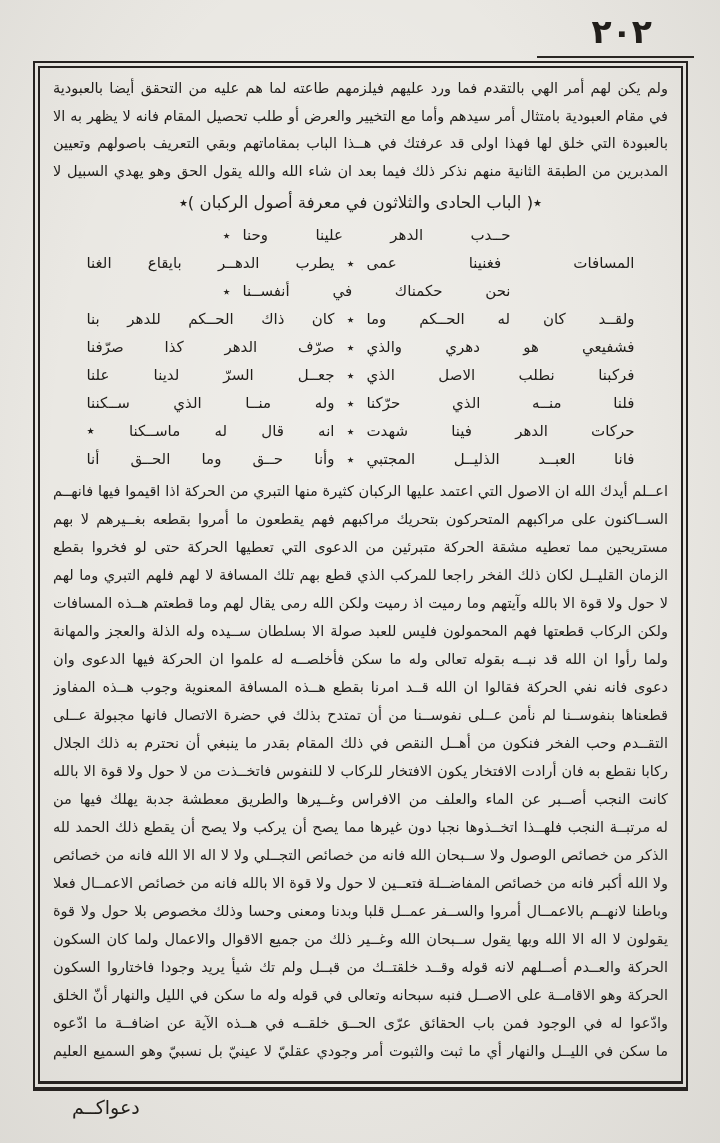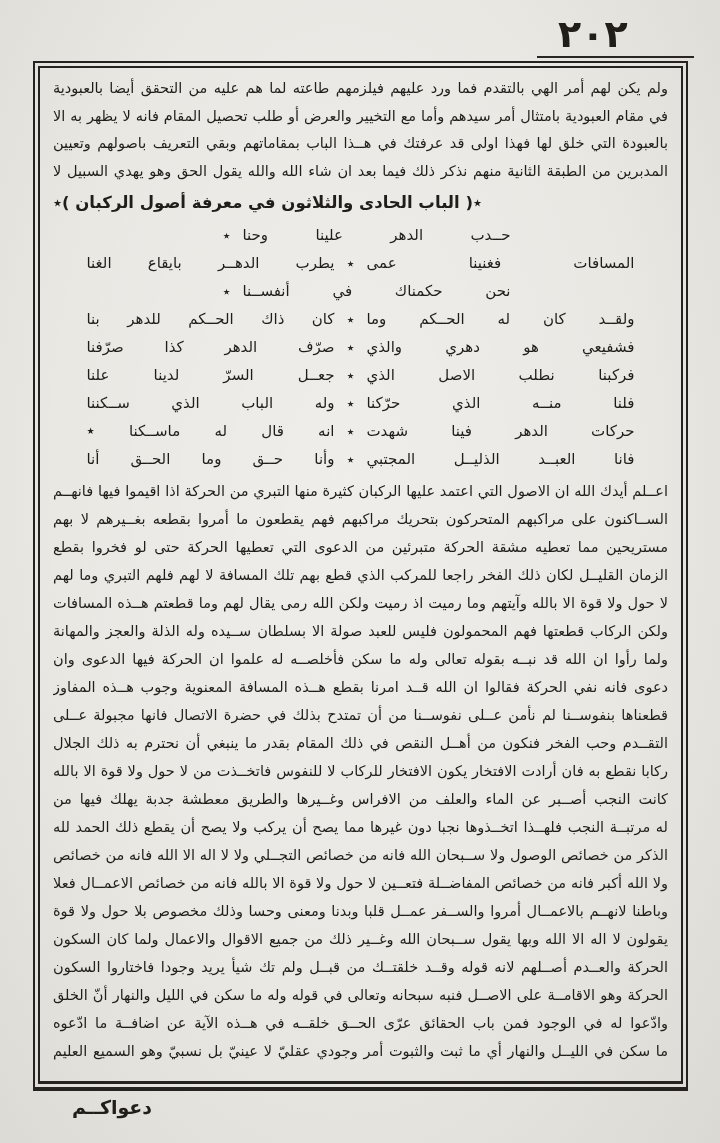--- a/index.html
+++ b/index.html
@@ -7,22 +7,22 @@
     width:720px;height:1143px;position:relative;overflow:hidden;
     background:#eae8e3;
     font-family:"DejaVu Sans",sans-serif;
     color:#211e1a;
   }
   body::before{ 
     content:"";position:absolute;inset:0;pointer-events:none;
     background:radial-gradient(ellipse at 48% 42%,rgba(255,255,255,0.25) 0%,rgba(255,255,255,0) 55%,rgba(90,85,75,0.10) 100%);
   }
   .page-number{
-    position:absolute;top:12px;left:558px;width:112px;
-    text-align:left;font-size:38px;font-weight:bold;letter-spacing:2px;
+    position:absolute;top:12px;left:540px;width:112px;
+    text-align:right;font-size:33px;font-weight:bold;letter-spacing:2px;
   }
   .page-number-rule{
     position:absolute;top:56px;left:537px;width:157px;height:2px;background:#2a2723;
   }
   .frame{
     position:absolute;left:33px;top:61px;width:655px;height:1030px;
     box-sizing:border-box;border:2px solid #262220;border-bottom-width:4px;
     padding:3px;
   }
   .frame-inner{
@@ -30,41 +30,41 @@
     border:2px solid #262220;border-bottom-width:3px;
     padding:7px 13px 6px 13px;
   }
   .tline{
     direction:rtl;text-align:justify;text-align-last:justify;
     overflow:hidden;white-space:normal;
   }
   .intro .tline{font-size:14.5px;height:27.5px;line-height:27.5px;}
   .prose .tline{font-size:14.5px;height:28px;line-height:28px;}
   .chapter-heading{
-    direction:rtl;text-align:left;font-size:16.5px;font-weight:bold;
+    direction:rtl;text-align:center;font-size:16.5px;font-weight:normal;
     height:32px;line-height:32px;margin-top:2px;
   }
   .poem{margin:2px auto 4px auto;width:560px;}
   .poem-row{
     display:flex;flex-direction:row;direction:rtl;align-items:center;
     justify-content:center;height:28px;
   }
   .hemi{
     display:block;font-size:15px;line-height:28px;height:28px;overflow:hidden;
     direction:rtl;text-align:justify;text-align-last:justify;
   }
   .hemi-r{width:268px;}
   .hemi-l{width:248px;}
   .verse-sep{
     display:block;width:32px;text-align:center;font-size:14px;line-height:28px;
     color:#2a2622;
   }
   .catchword{
     position:absolute;top:1096px;left:72px;
-    font-size:19px;font-weight:bold;direction:rtl;
+    font-size:19px;font-weight:normal;direction:rtl;
   }
 </style>
 </head>
 <body>
 
 <div class="page-number">٢٠٢</div>
 <div class="page-number-rule"></div>
 
 <div class="frame">
   <div class="frame-inner">
@@ -103,21 +103,21 @@
         <span class="hemi hemi-l">صرّف الدهر كذا صرّفنا</span>
       </div>
       <div class="poem-row">
         <span class="hemi hemi-r">فركبنا نطلب الاصل الذي</span>
         <span class="verse-sep">٭</span>
         <span class="hemi hemi-l">جعــل السرّ لدينا علنا</span>
       </div>
       <div class="poem-row">
         <span class="hemi hemi-r">فلنا منــه الذي حرّكنا</span>
         <span class="verse-sep">٭</span>
-        <span class="hemi hemi-l">وله الباب الذي ســكننا</span>
+        <span class="hemi hemi-l">وله منــا الذي ســكننا</span>
       </div>
       <div class="poem-row">
         <span class="hemi hemi-r">حركات الدهر فينا شهدت</span>
         <span class="verse-sep">٭</span>
         <span class="hemi hemi-l">انه قال له ماســكنا ٭</span>
       </div>
       <div class="poem-row">
         <span class="hemi hemi-r">فانا العبــد الذليــل المجتبي</span>
         <span class="verse-sep">٭</span>
         <span class="hemi hemi-l">وأنا حــق وما الحــق أنا</span>

